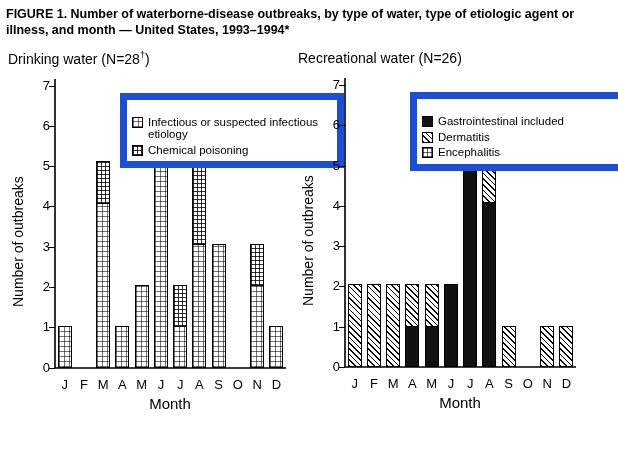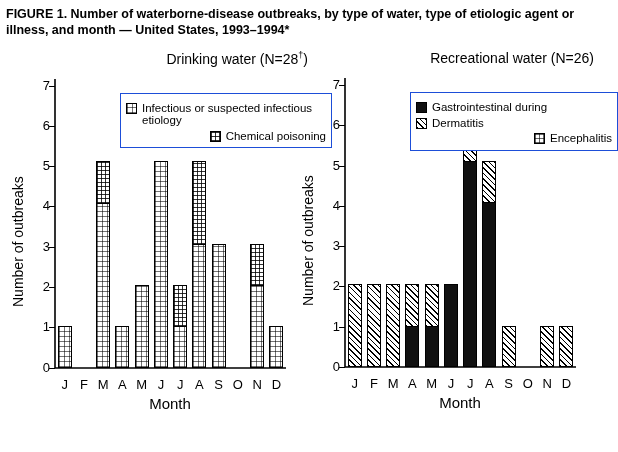--- a/index.html
+++ b/index.html
@@ -7,21 +7,21 @@
   .page{position:relative;width:618px;height:401px;}
 
   
   .caption{position:absolute;left:6px;top:6px;width:606px;font-size:12.5px;font-weight:bold;line-height:16px;}
 
   
   .panel{position:absolute;top:50px;}
   .panel.left{left:8px;width:300px;}
   .panel.right{left:298px;width:296px;}
 
-  .panel-title{text-align:right;font-size:14px;margin:0 0 4px 0;}
+  .panel-title{text-align:left;font-size:14px;margin:0 0 4px 0;}
   .panel-title .sup{font-size:9px;vertical-align:super;}
 
   .plotwrap{position:relative;height:300px;}
 
   
   .ylabel{position:absolute;left:-2px;top:60px;width:18px;height:180px;}
   .ylabel span{display:block;transform:rotate(-90deg);transform-origin:left top;white-space:nowrap;font-size:14px;position:absolute;left:4px;top:176px;}
 
   .plot{position:absolute;left:46px;top:8px;width:232px;height:290px;}
   .axes{position:absolute;left:0;top:0;width:232px;height:290px;}
@@ -53,25 +53,25 @@
     background-image:
       repeating-linear-gradient(0deg, rgba(0,0,0,.6) 0 1px, transparent 1px 4px),
       repeating-linear-gradient(90deg, rgba(0,0,0,.6) 0 1px, transparent 1px 4px);}
 
   
   .xticks{position:absolute;left:47px;top:306px;width:231px;display:flex;}
   .xticks div{flex:1 1 0;text-align:center;font-size:13px;}
   .xlabel{position:absolute;left:46px;top:324px;width:232px;text-align:center;font-size:15px;}
 
   
-  .legend{position:absolute;border:1px solid #1d4ed8;background:#fff;padding:8px 5px 5px 5px;}
+  .legend{position:absolute;border:7px solid #1d4ed8;background:#fff;padding:16px 5px 5px 5px;}
   .legend.left{left:66px;top:14px;width:200px;}
   .legend.right{left:66px;top:14px;width:196px;}
   .lrow{display:flex;align-items:flex-start;margin-bottom:3px;}
-  .lrow:last-child{margin-bottom:0;justify-content:flex-end;}
+  .lrow:last-child{margin-bottom:0;}
   .swatch{width:11px;height:11px;border:1px solid #000;box-sizing:border-box;flex:0 0 11px;margin-top:1px;margin-right:5px;}
   .ltext{font-size:11.5px;line-height:12.5px;}
 
   
   .footnotes{position:absolute;left:6px;top:404px;width:606px;font-size:11.5px;line-height:15px;}
   .footnotes .sup{font-size:8px;vertical-align:super;}
 </style>
 </head>
 <body>
 
@@ -329,21 +329,21 @@
             <div class="slot">
               <div class="bar">
                 <div class="seg f-diagup" style="height: 41.2857px; border-bottom: 1px solid rgb(0, 0, 0);"></div>
               </div>
             </div>
           </div>
 
         <div class="legend right">
           <div class="lrow">
             <div class="swatch f-solid"></div>
-            <div class="ltext">Gastrointestinal during</div>
+            <div class="ltext">Gastrointestinal included</div>
           </div>
           <div class="lrow">
             <div class="swatch f-diagup"></div>
             <div class="ltext">Dermatitis</div>
           </div>
           <div class="lrow">
             <div class="swatch f-dots"></div>
             <div class="ltext">Encephalitis</div>
           </div>
         </div>

